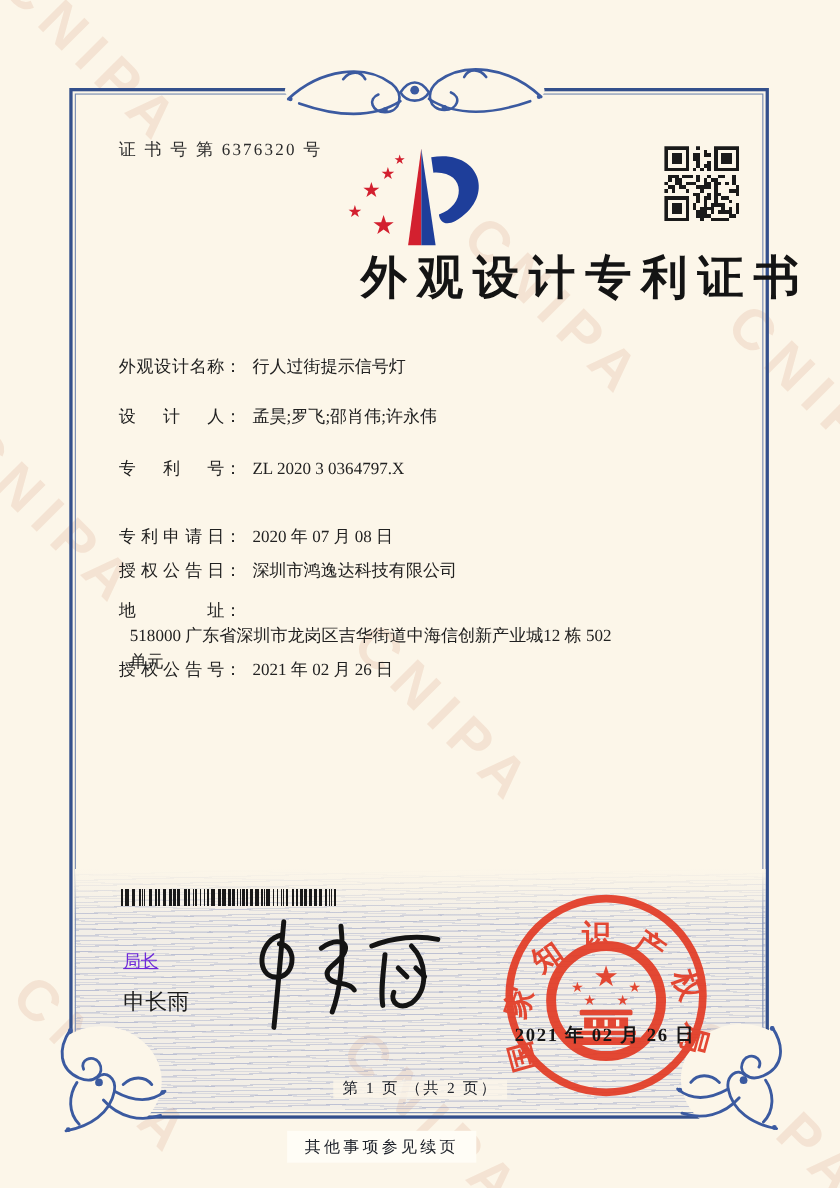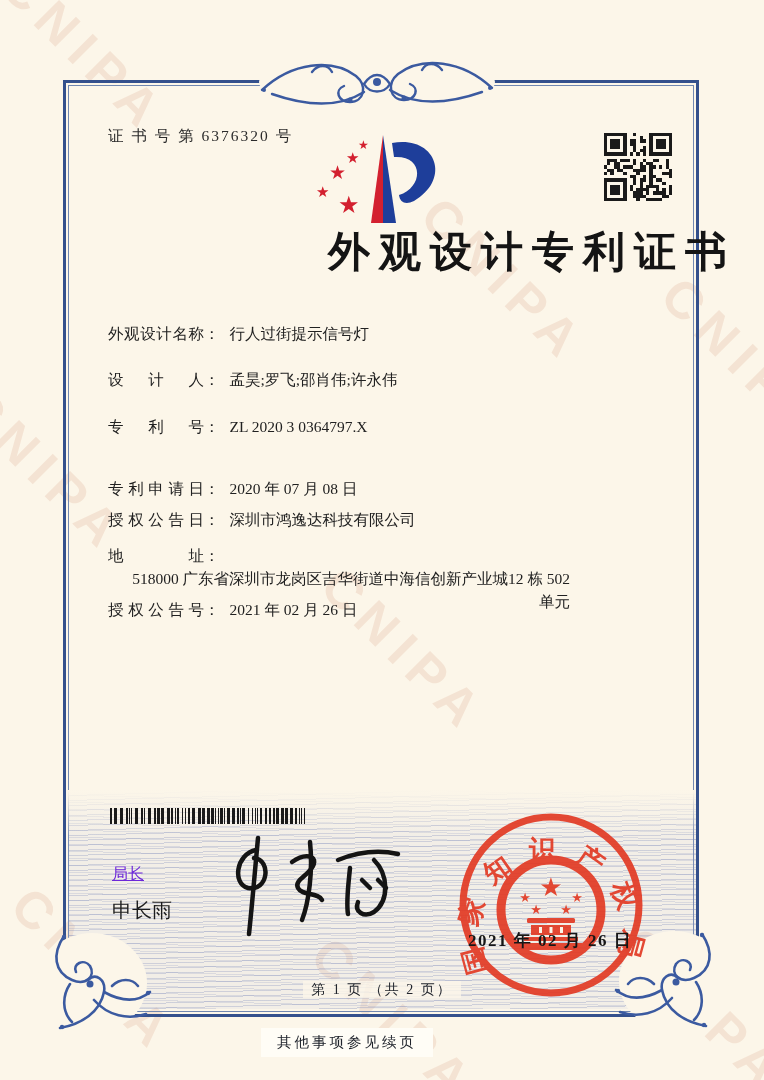--- a/index.html
+++ b/index.html
@@ -38,21 +38,21 @@
          letter-spacing:9px;color:#141414;z-index:4;}
 
   
   .fields{left:108px;top:318px;width:572px;z-index:4;font-size:15.5px;color:#212121;}
   .frow{position:absolute;left:0;width:572px;line-height:23px;}
   .r1{top:4px;} .r2{top:50px;} .r3{top:97px;} .r4{top:159px;} .r5{top:190px;}
   .r6{top:226px;} .r7{top:280px;}
   .flabel{display:inline-block;width:96px;vertical-align:top;
           text-align:justify;text-align-last:justify;}
   .fcolon{display:inline-block;vertical-align:top;}
-  .fvalue{display:inline-block;vertical-align:top;margin-left:10px;max-width:452px;text-align:right;}
+  .fvalue{display:inline-block;vertical-align:top;margin-left:10px;max-width:452px;}
   .grant2{position:absolute;left:282px;top:0;white-space:nowrap;}
   .grant2 .flabel2{letter-spacing:2px;}
 
   
   .paras{left:96px;top:623px;width:576px;z-index:4;font-size:15.5px;line-height:29px;
          text-align:justify;color:#1d1d1d;}
   .paras p{margin:0;text-indent:2em;}
 
   
   .barcode{left:110px;top:808px;z-index:4;}

